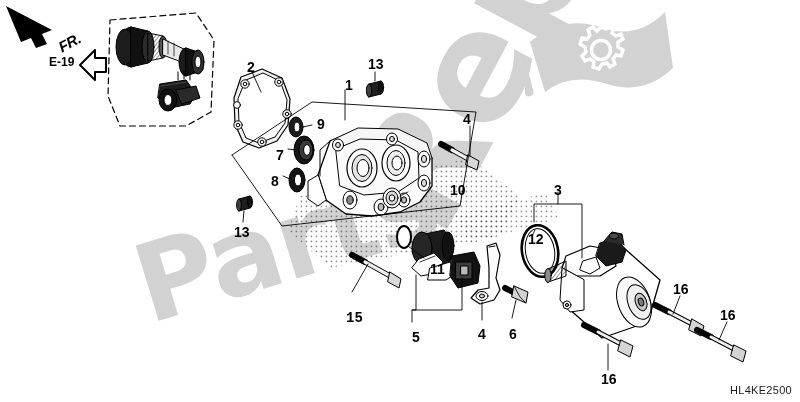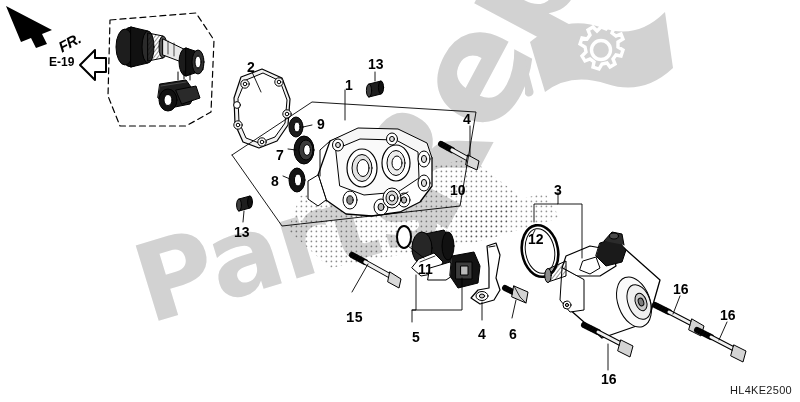--- a/index.html
+++ b/index.html
@@ -343,21 +343,21 @@
   <div class="lbl big" style="left:345px; top:78px;">1</div>
   <div class="lbl big" style="left:247px; top:60px;">2</div>
   <div class="lbl big" style="left:554px; top:183px;">3</div>
   <div class="lbl big" style="left:478px; top:327px;">4</div>
   <div class="lbl big" style="left:412px; top:330px;">5</div>
   <div class="lbl big" style="left:509px; top:327px;">6</div>
   <div class="lbl big" style="left:276px; top:148px;">7</div>
   <div class="lbl big" style="left:271px; top:174px;">8</div>
   <div class="lbl big" style="left:317px; top:117px;">9</div>
   <div class="lbl big" style="left:422px; top:183px;margin-left:28px;">10</div>
-  <div class="lbl big" style="left:418px; top:262px;">11</div>
+  <div class="lbl big" style="left:430px; top:262px;">11</div>
   <div class="lbl big" style="left:528px; top:232px;">12</div>
   <div class="lbl big" style="left:368px; top:57px;">13</div>
   <div class="lbl big" style="left:234px; top:225px;">13</div>
   <div class="lbl big" style="left:463px; top:112px;">4</div>
   <div class="lbl big" style="left:346px; top:311px;font-family:Liberation Mono, monospace;">15</div>
   <div class="lbl big" style="left:673px; top:282px;">16</div>
   <div class="lbl big" style="left:720px; top:308px;">16</div>
   <div class="lbl big" style="left:601px; top:372px;">16</div>
 
   <div class="code">HL4KE2500</div>

